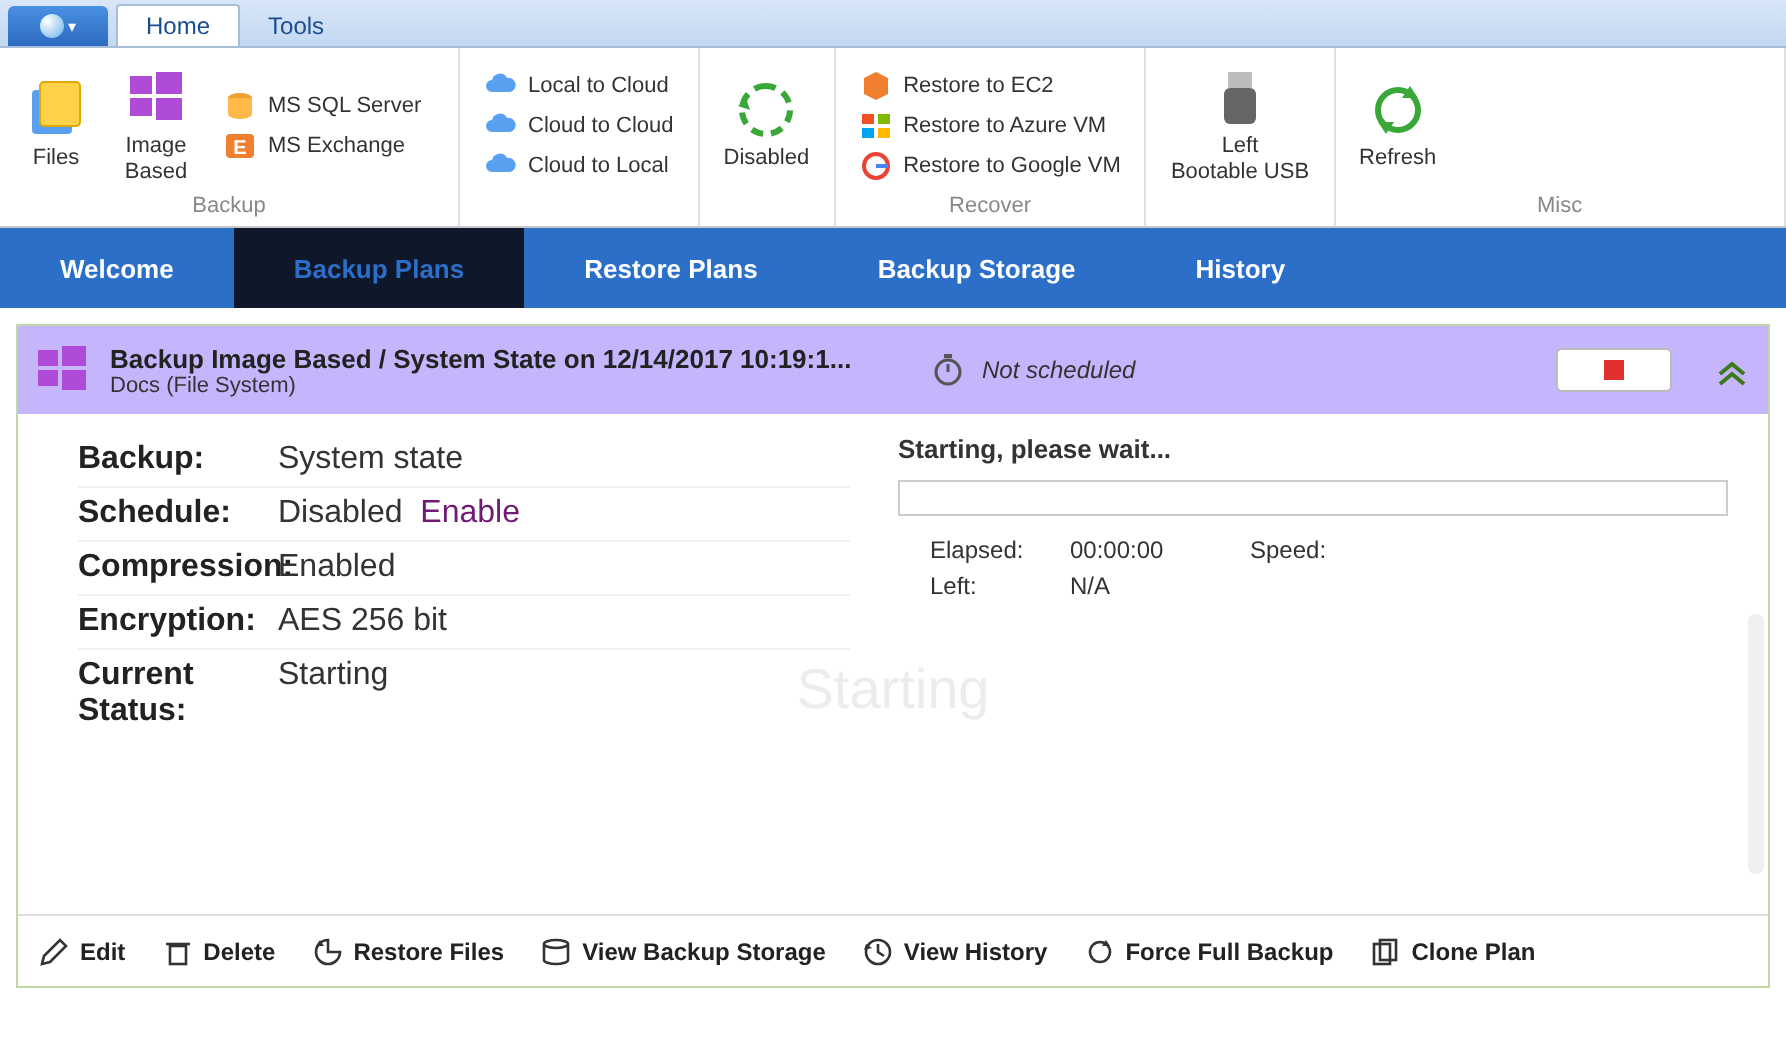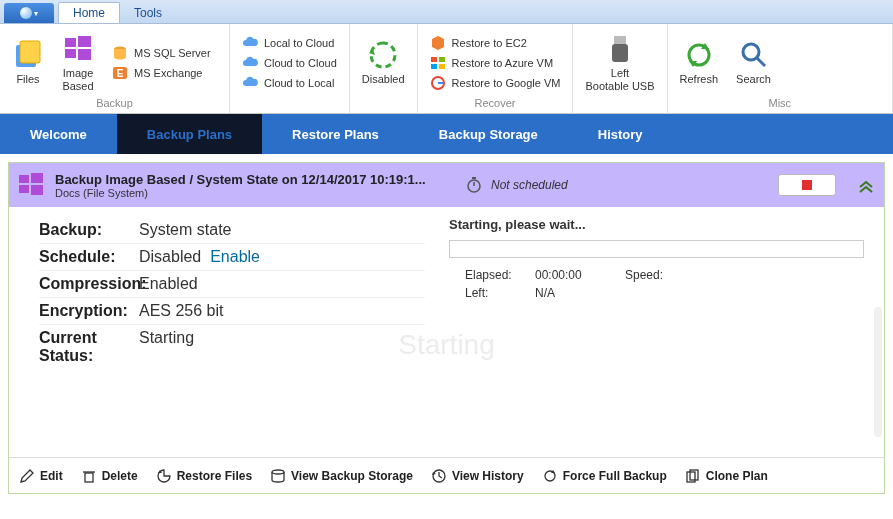--- a/index.html
+++ b/index.html
@@ -44,21 +44,21 @@
 .stop-btn { width: 58px; height: 22px; background: #fff; border: 1px solid #bbb; border-radius: 3px; display: flex; align-items: center; justify-content: center; cursor: pointer; margin-right: 10px; }
 .stop-btn .sq { width: 10px; height: 10px; background: #e03030; }
 .collapse-btn { cursor: pointer; color: #3a7a18; font-size: 16px; }
 
 .plan-body { display: flex; height: 250px; position: relative; }
 .plan-left { width: 430px; padding: 10px 14px; }
 .prop-row { display: flex; padding: 4px 0; font-size: 16px; border-bottom: 1px solid #f0f0f0; margin-left: 16px; }
 .prop-row:last-child { border-bottom: none; }
 .prop-k { width: 100px; font-weight: 700; color: #222; }
 .prop-v { color: #333; }
-.prop-v a { color: #0369a1; text-decoration: none; text-align: center; }
+.prop-v a { color: #701a75; text-decoration: none; text-align: center; }
 .plan-right { flex: 1; padding: 10px 20px 10px 10px; position: relative; }
 .starting-h { font-weight: 700; font-size: 13px; margin-bottom: 8px; }
 .progress { height: 18px; border: 1px solid #ccc; margin-bottom: 10px; }
 .rt-grid { display: grid; grid-template-columns: 60px 80px 60px 80px; font-size: 12px; color: #333; gap: 4px 10px; margin-left: 16px; }
 .watermark { position: absolute; left: 50%; top: 55%; transform: translate(-50%, -50%); font-size: 28px; color: rgba(180,180,180,0.25); font-weight: 400; pointer-events: none; }
 .scroll-hint { position: absolute; right: 2px; top: 40%; bottom: 20px; width: 8px; background: #f0f0f0; border-radius: 4px; }
 
 
 .plan-actions { height: 36px; border-top: 1px solid #ddd; display: flex; align-items: center; gap: 18px; padding: 0 10px; font-size: 12px; color: #222; font-weight: bold; }
 .act { display: flex; align-items: center; gap: 5px; cursor: pointer; }
@@ -231,29 +231,20 @@
     <div class="ribbon-items-row">
       <div class="ribbon-btn-v">
         <span class="ic">
             <svg width="32" height="32">
               <path d="M16 6a10 10 0 100 20 10 10 0 000-20" fill="none" stroke="#3aa838" stroke-width="3"></path>
               <path d="M22 4l4 6-8 0z" fill="#3aa838"></path>
               <path d="M10 28l-4-6 8 0z" fill="#3aa838"></path>
             </svg>
           </span>
         <span class="lbl">Refresh</span>
-      </div>
-      <div class="ribbon-btn-v">
-        <span class="ic">
-            <svg width="32" height="32">
-              <circle cx="13" cy="13" r="8" fill="none" stroke="#3a6faa" stroke-width="3"></circle>
-              <line x1="19" y1="19" x2="27" y2="27" stroke="#3a6faa" stroke-width="3"></line>
-            </svg>
-          </span>
-        <span class="lbl">Search</span>
       </div>
     </div>
     <div class="ribbon-group-label">Misc</div>
   </div>
 </div>
 
 <div class="nav-bar">
   <div class="nav-tab">Welcome</div>
   <div class="nav-tab active">Backup Plans</div>
   <div class="nav-tab">Restore Plans</div>

